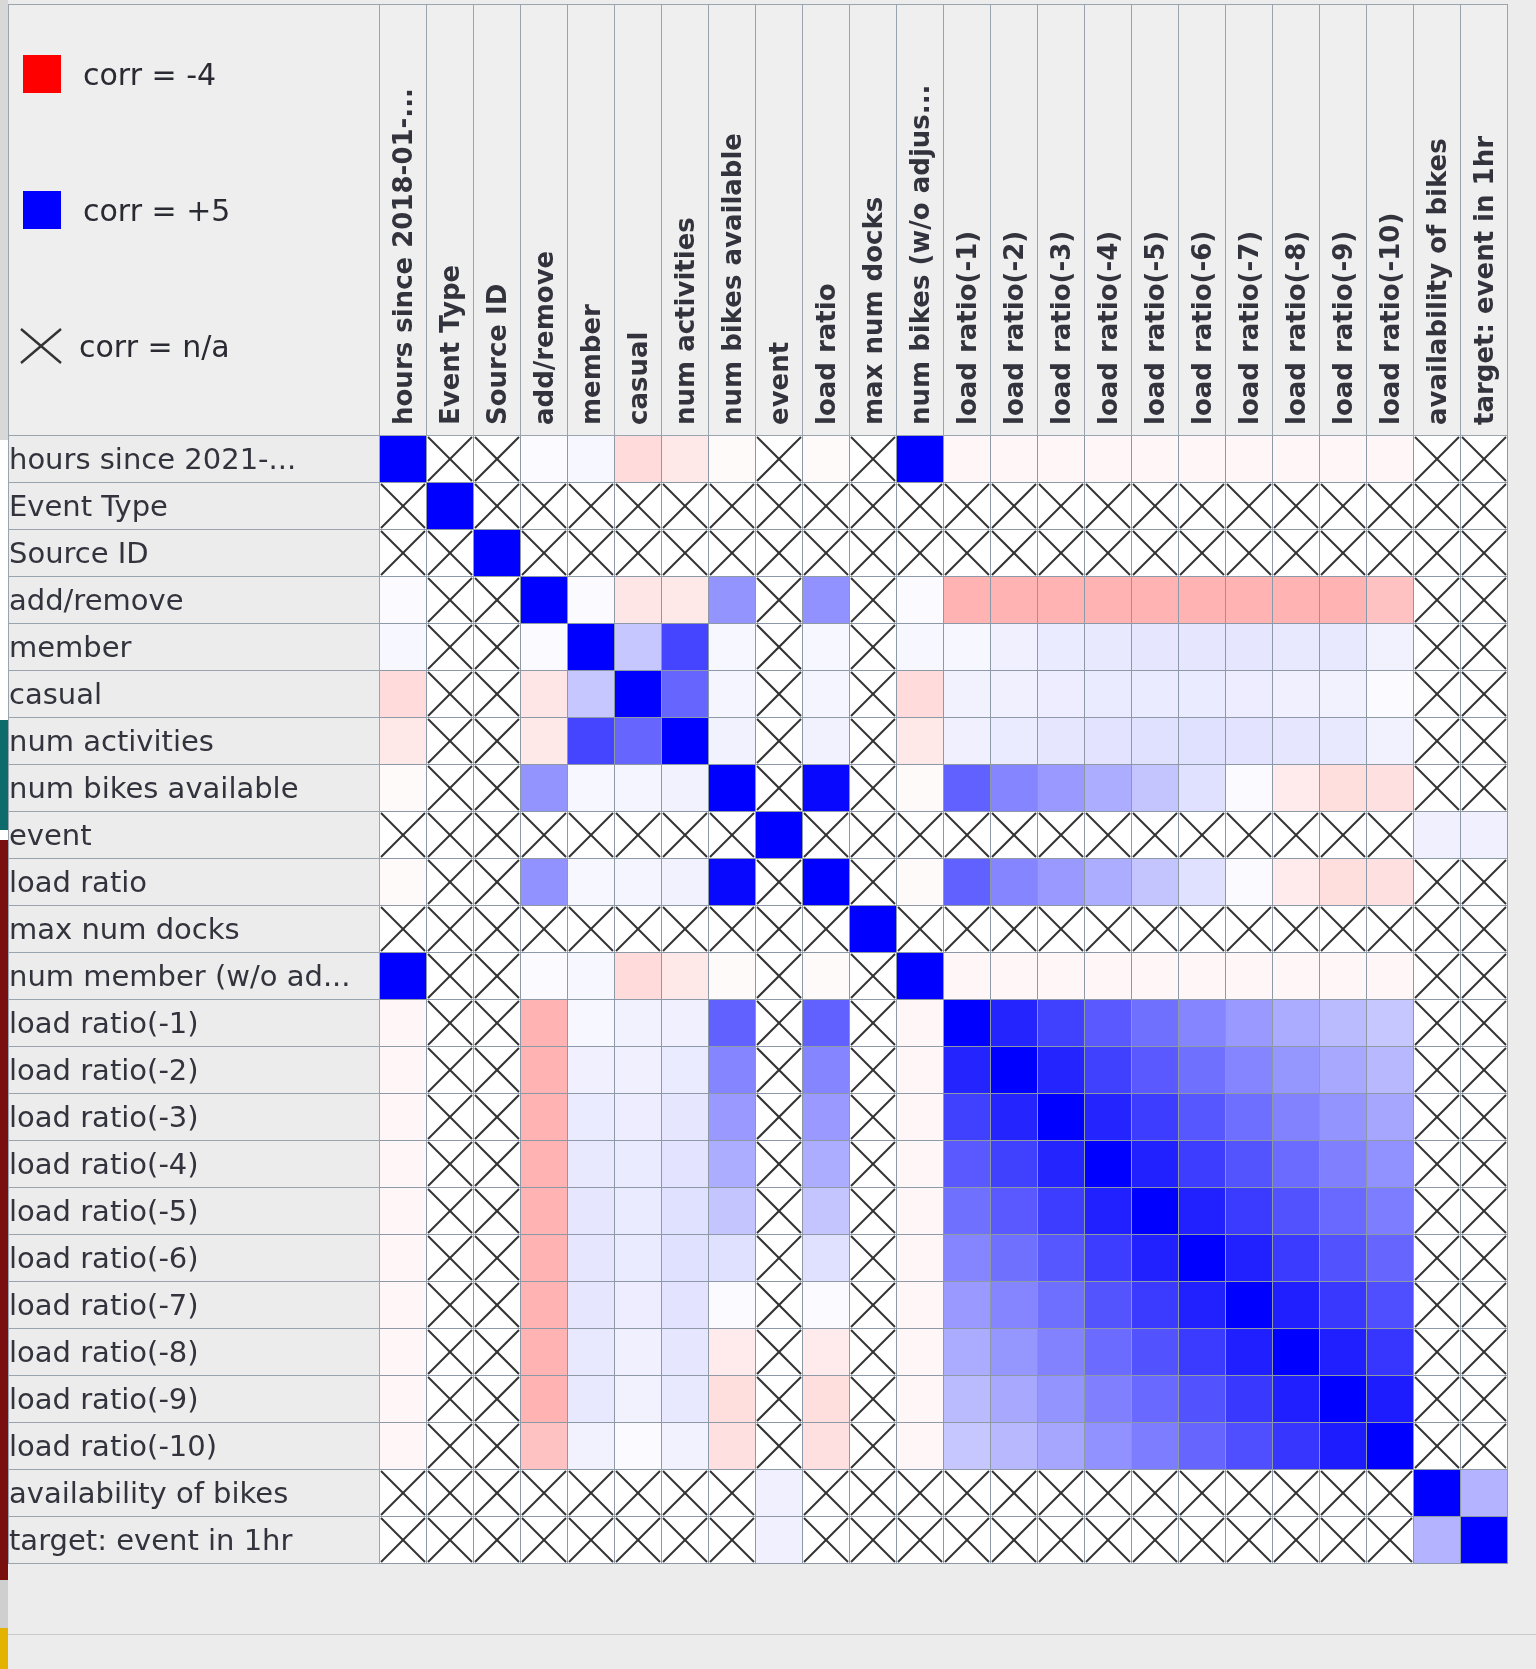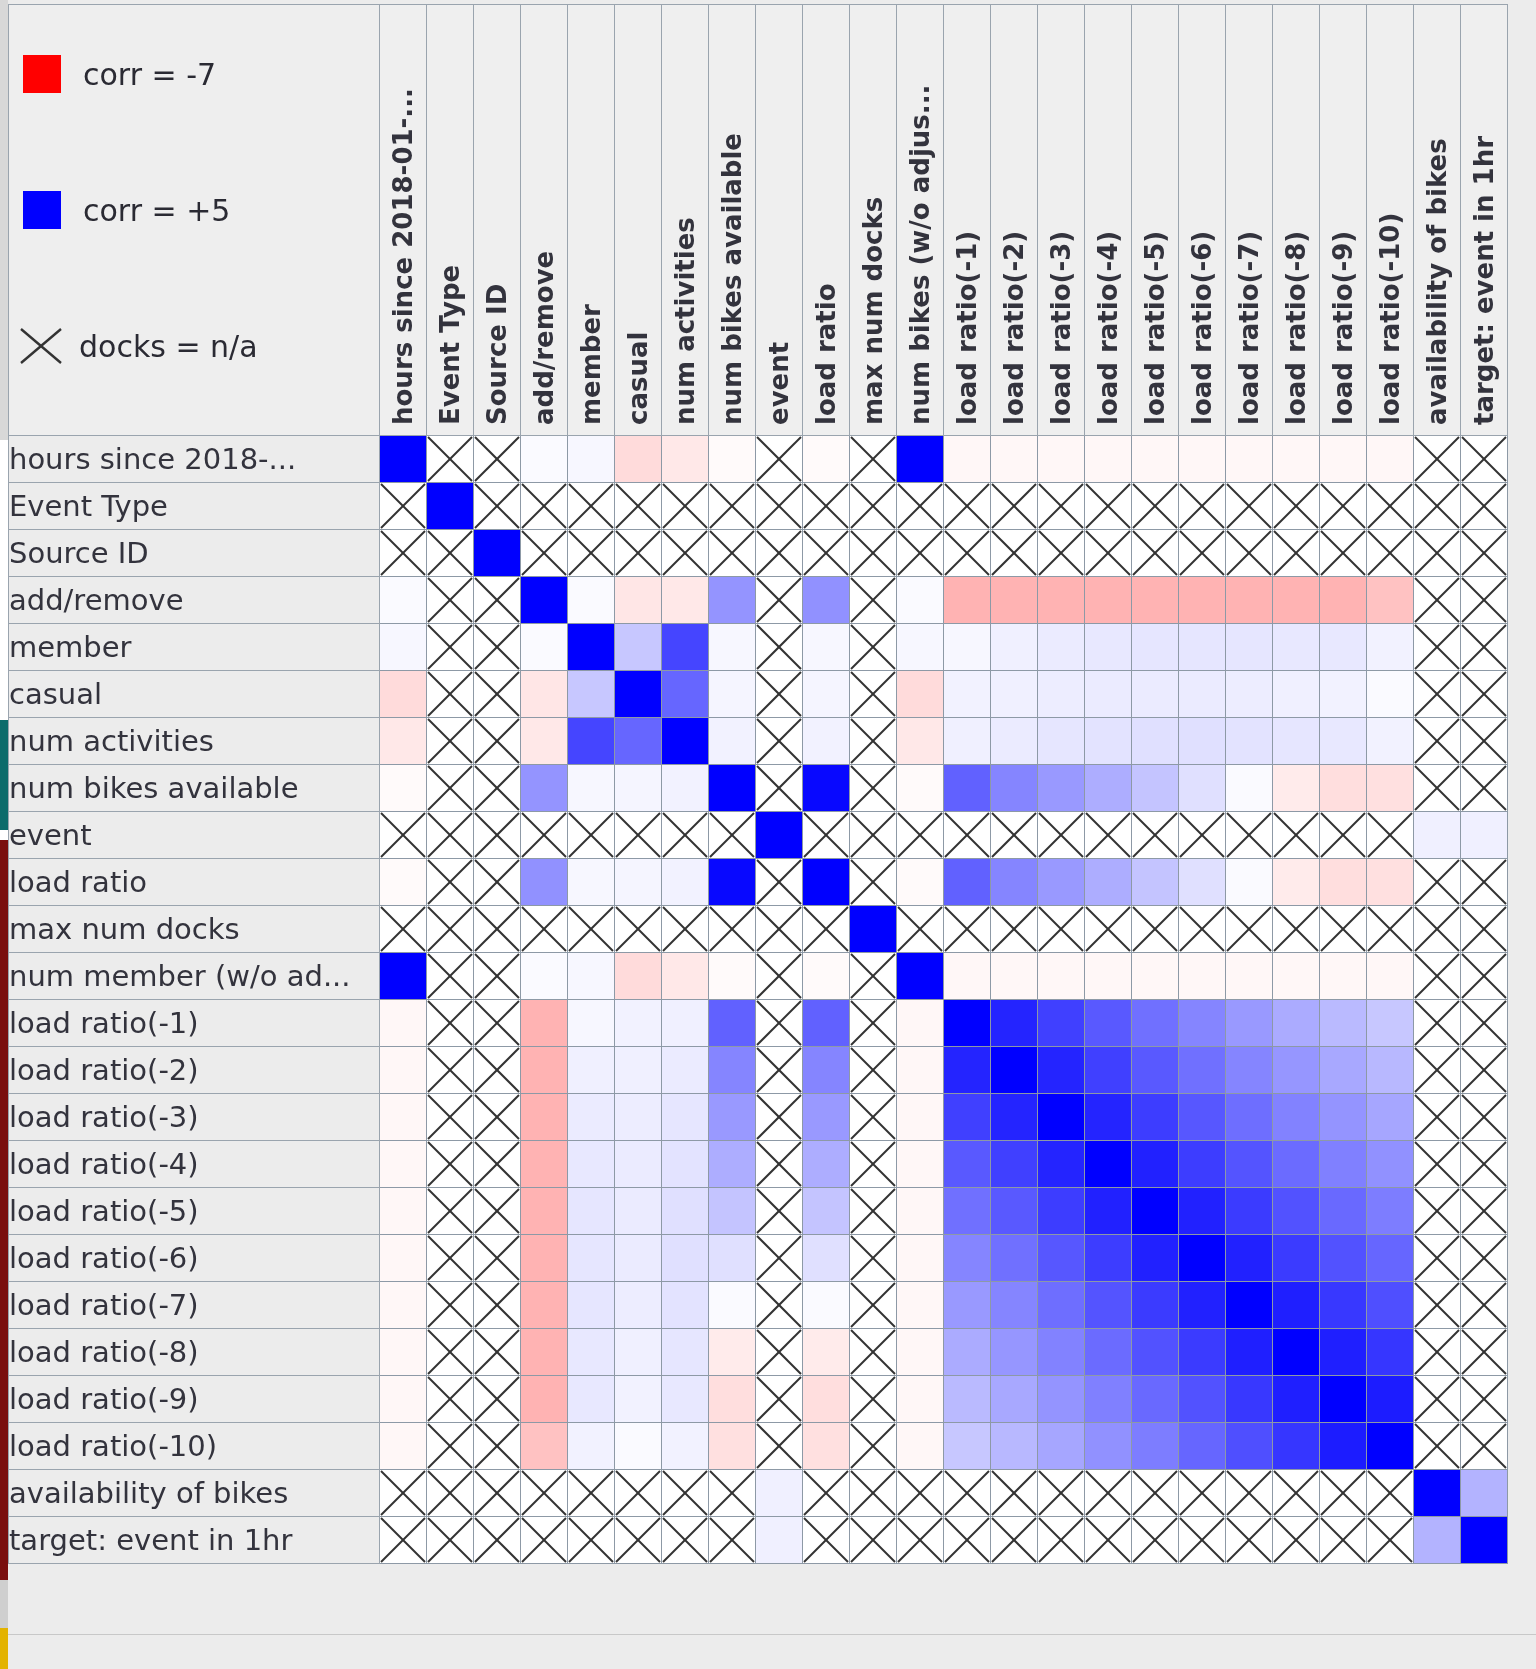--- a/index.html
+++ b/index.html
@@ -108,36 +108,36 @@
 
   <div id="grid-wrap">
     <table class="corr">
       <thead>
         <tr>
           <td class="legend">
             <div class="legend-inner">
 
               <div class="legend-row">
                 <span class="legend-swatch" style="background:#ff0000;"></span>
-                <span class="legend-label">corr = -7</span>
+                <span class="legend-label">corr = -4</span>
               </div>
 
               <div class="legend-row">
                 <span class="legend-swatch" style="background:#0000ff;"></span>
                 <span class="legend-label">corr = +5</span>
               </div>
 
               <div class="legend-row">
                 <span class="legend-x">
                   <svg viewBox="0 0 44 40" width="44" height="40">
                     <line x1="2" y1="3" x2="42" y2="37" stroke="#333" stroke-width="2.4"></line>
                     <line x1="42" y1="3" x2="2" y2="37" stroke="#333" stroke-width="2.4"></line>
                   </svg>
                 </span>
-                <span class="legend-label">docks = n/a</span>
+                <span class="legend-label">corr = n/a</span>
               </div>
 
             </div>
           </td>
 
         <th class="colhead">
               <div class="rotbox">
                 <div class="rottxt">hours since 2018-01-...</div>
               </div>
             </th>
@@ -253,21 +253,21 @@
             </th>
             <th class="colhead">
               <div class="rotbox">
                 <div class="rottxt">target: event in 1hr</div>
               </div>
             </th>
           </tr>
       </thead>
       <tbody>
           <tr>
-            <td class="rowhead">hours since 2018-...</td>
+            <td class="rowhead">hours since 2021-...</td>
             <td class="cell" style="background: rgb(0, 0, 255);"></td>
             <td class="cell">
               <svg viewBox="0 0 46 46" preserveAspectRatio="none">
                 <line x1="1" y1="1" x2="45" y2="45" stroke="#333" stroke-width="2"></line>
                 <line x1="45" y1="1" x2="1" y2="45" stroke="#333" stroke-width="2"></line>
               </svg>
             </td>
             <td class="cell">
               <svg viewBox="0 0 46 46" preserveAspectRatio="none">
                 <line x1="1" y1="1" x2="45" y2="45" stroke="#333" stroke-width="2"></line>

